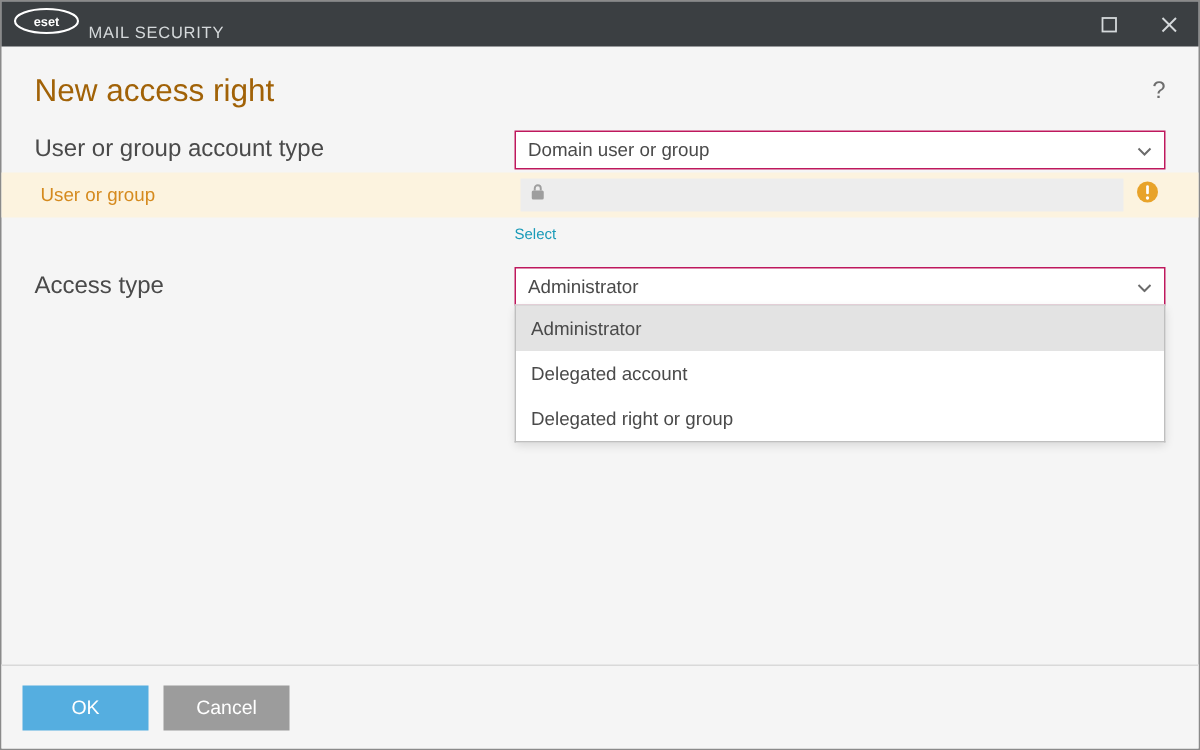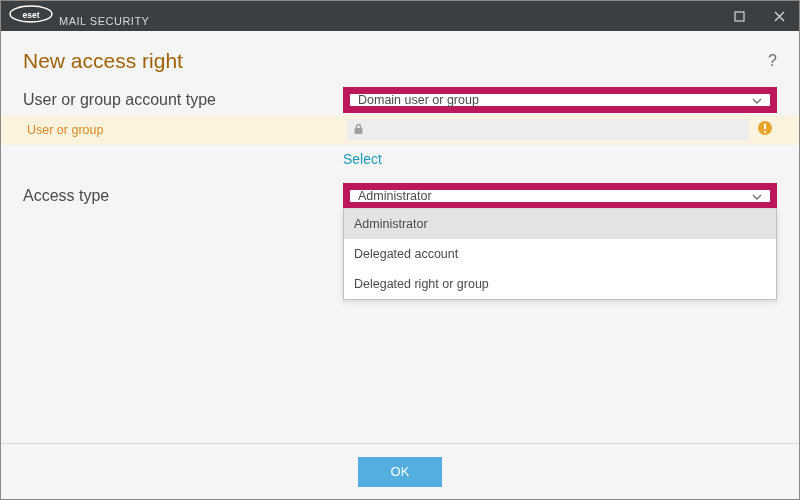--- a/index.html
+++ b/index.html
@@ -13,35 +13,35 @@
   .winbtn { width: 40px; height: 30px; display: flex; align-items: center; justify-content: center; color: #d5d9db; cursor: pointer; }
   .winbtn svg { stroke: #d5d9db; }
   .content { flex: 1; position: relative; padding: 18px 0 0 0; }
   .header-row { display: flex; align-items: center; padding: 0 22px 12px 22px; }
   .page-title { font-size: 21px; color: #a16207; font-weight: 400; }
   .help-icon { margin-left: auto; color: #6d6d6d; font-size: 16px; cursor: pointer; }
   .form { }
   .row { display: flex; align-items: center; min-height: 30px; padding: 2px 22px; }
   .row .label { width: 320px; font-size: 16px; color: #4a4a4a; }
   .row .field { flex: 1; }
-  .select { width: 100%; height: 26px; border: 7px solid #be185d; background: #ffffff; display: flex; align-items: center; padding: 0 8px; font-size: 12.5px; color: #4a4a4a; cursor: pointer; position: relative; }
+  .select { width: 100%; height: 26px; border: 1px solid #be185d; background: #ffffff; display: flex; align-items: center; padding: 0 8px; font-size: 12.5px; color: #4a4a4a; cursor: pointer; position: relative; }
   .select .chev { margin-left: auto; color: #6b6b6b; }
   .warning-row { background: #fcf3df; display: flex; align-items: center; height: 30px; padding: 0 26px; }
   .warning-row .wlabel { width: 320px; font-size: 12.5px; color: #d58a1e; }
   .warning-row .wfield { flex: 1; display: flex; align-items: center; background: #ededed; height: 22px; padding: 0 6px; }
   .warning-row .lock { color: #9e9e9e; }
   .warning-row .wicon { margin-left: 8px; }
   .subrow { display: flex; padding: 6px 22px 14px 22px; }
   .subrow .spacer { width: 320px; }
-  .link { color: #1a9bb8; font-size: 14px; cursor: pointer; }
+  .link { color: #1a9bb8; font-size: 10px; cursor: pointer; }
   .dropdown-open { position: relative; }
   .dropdown-list { position: absolute; top: 25px; left: 0; right: 0; background: #ffffff; border: 1px solid #bfbfbf; border-top: 1px solid #d8d8d8; box-shadow: 0 2px 6px rgba(0,0,0,0.12); z-index: 5; }
   .dropdown-item { height: 30px; display: flex; align-items: center; padding: 0 10px; font-size: 12.5px; color: #4a4a4a; cursor: pointer; }
   .dropdown-item.selected { background: #e3e3e3; }
-  .footer { height: 56px; border-top: 1px solid #d9d9d9; background: #f5f5f5; display: flex; align-items: center; justify-content: center; padding: 0 14px; gap: 10px; }
+  .footer { height: 56px; border-top: 1px solid #d9d9d9; background: #f5f5f5; display: flex; align-items: center; justify-content: flex-start; padding: 0 14px; gap: 10px; }
   .btn { min-width: 84px; height: 30px; border: none; font-size: 13px; color: #ffffff; cursor: pointer; display: flex; align-items: center; justify-content: center; }
   .btn-primary { background: #55aee0; }
   .btn-secondary { background: #9c9c9c; }
 </style>
 </head>
 <body>
 
 <div class="window">
   <div class="titlebar">
     <div class="brand">
@@ -131,14 +131,15 @@
             <div class="dropdown-item">Delegated right or group</div>
           </div>
         </div>
       </div>
 
     </div>
   </div>
 
   <div class="footer">
     <button class="btn btn-primary">OK</button>
+    <button class="btn btn-secondary">Cancel</button>
   </div>
 </div>
 
 </body></html>

